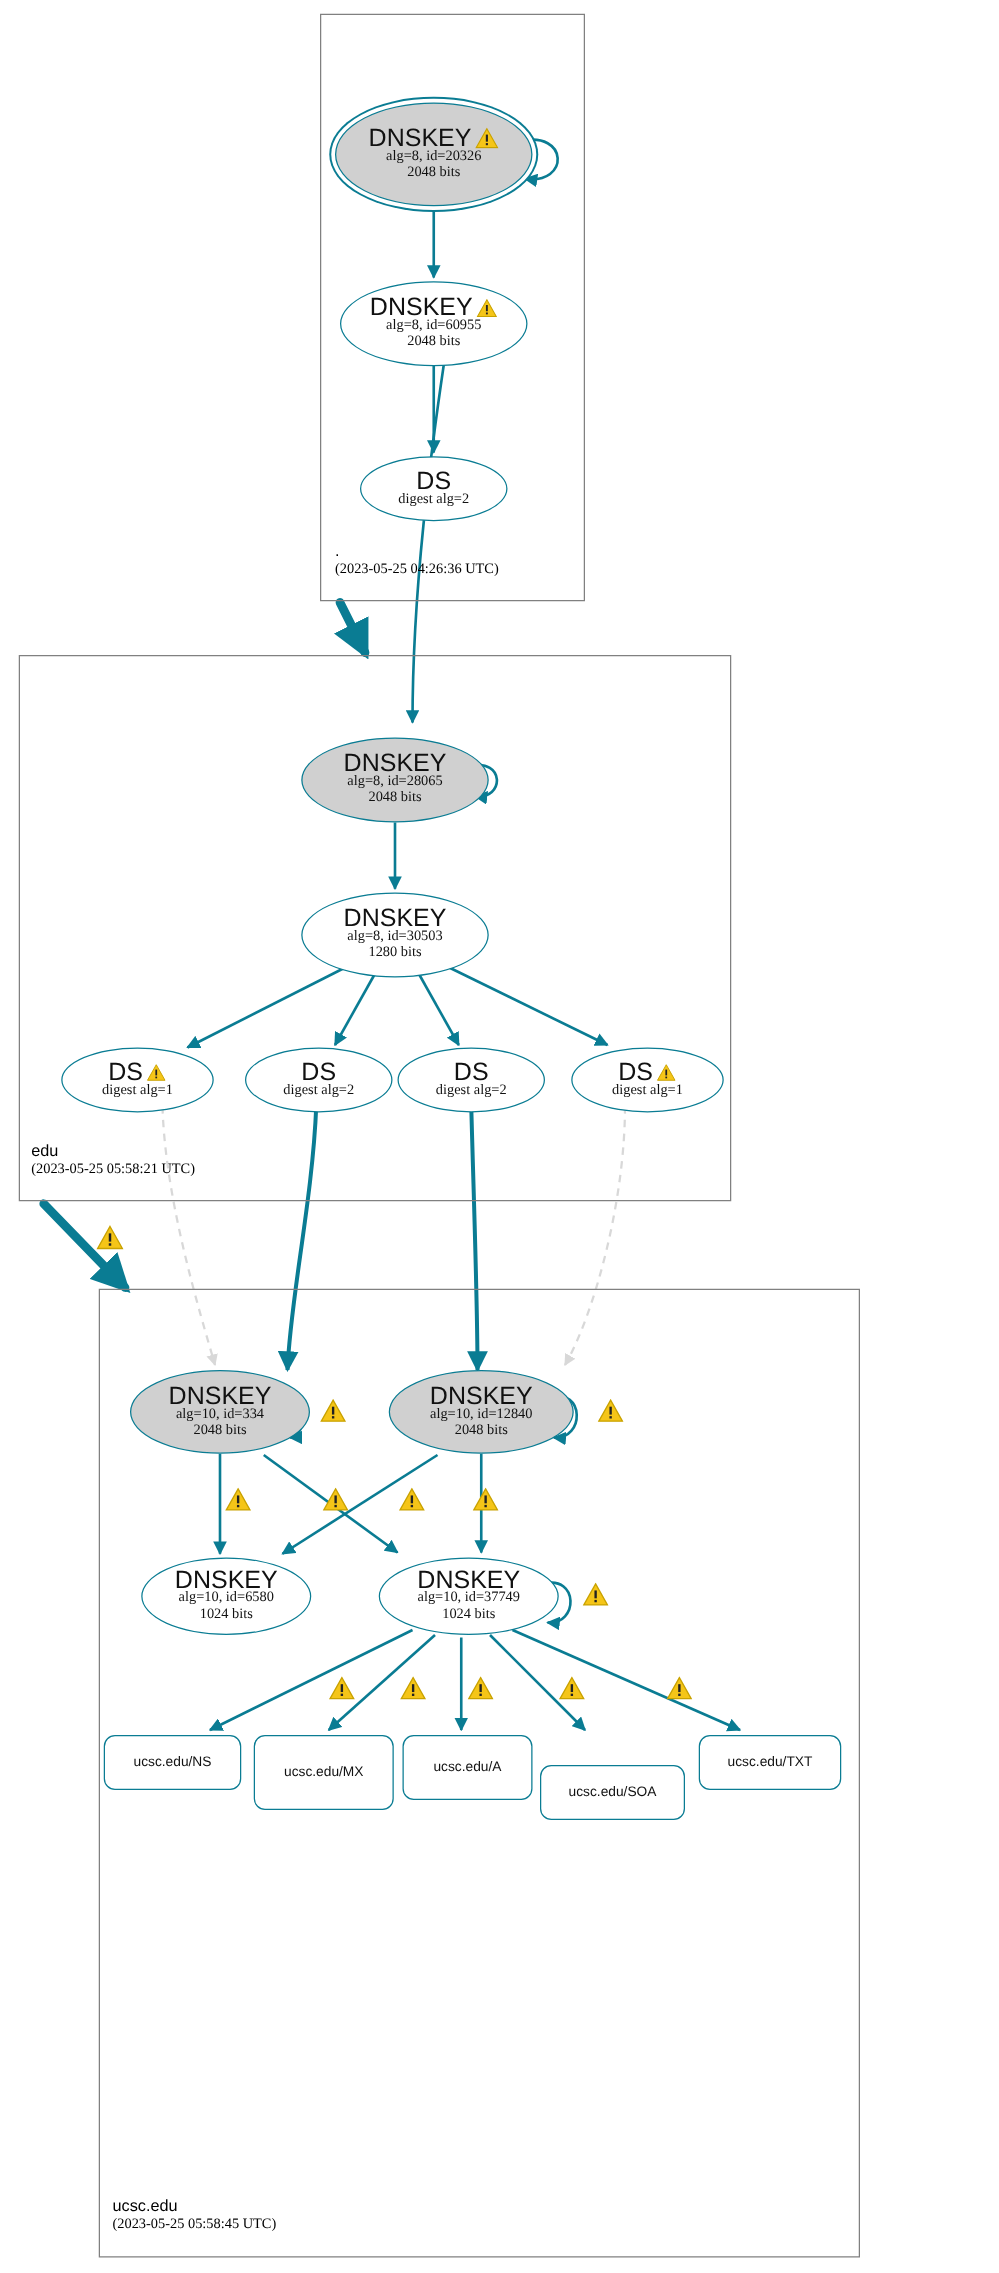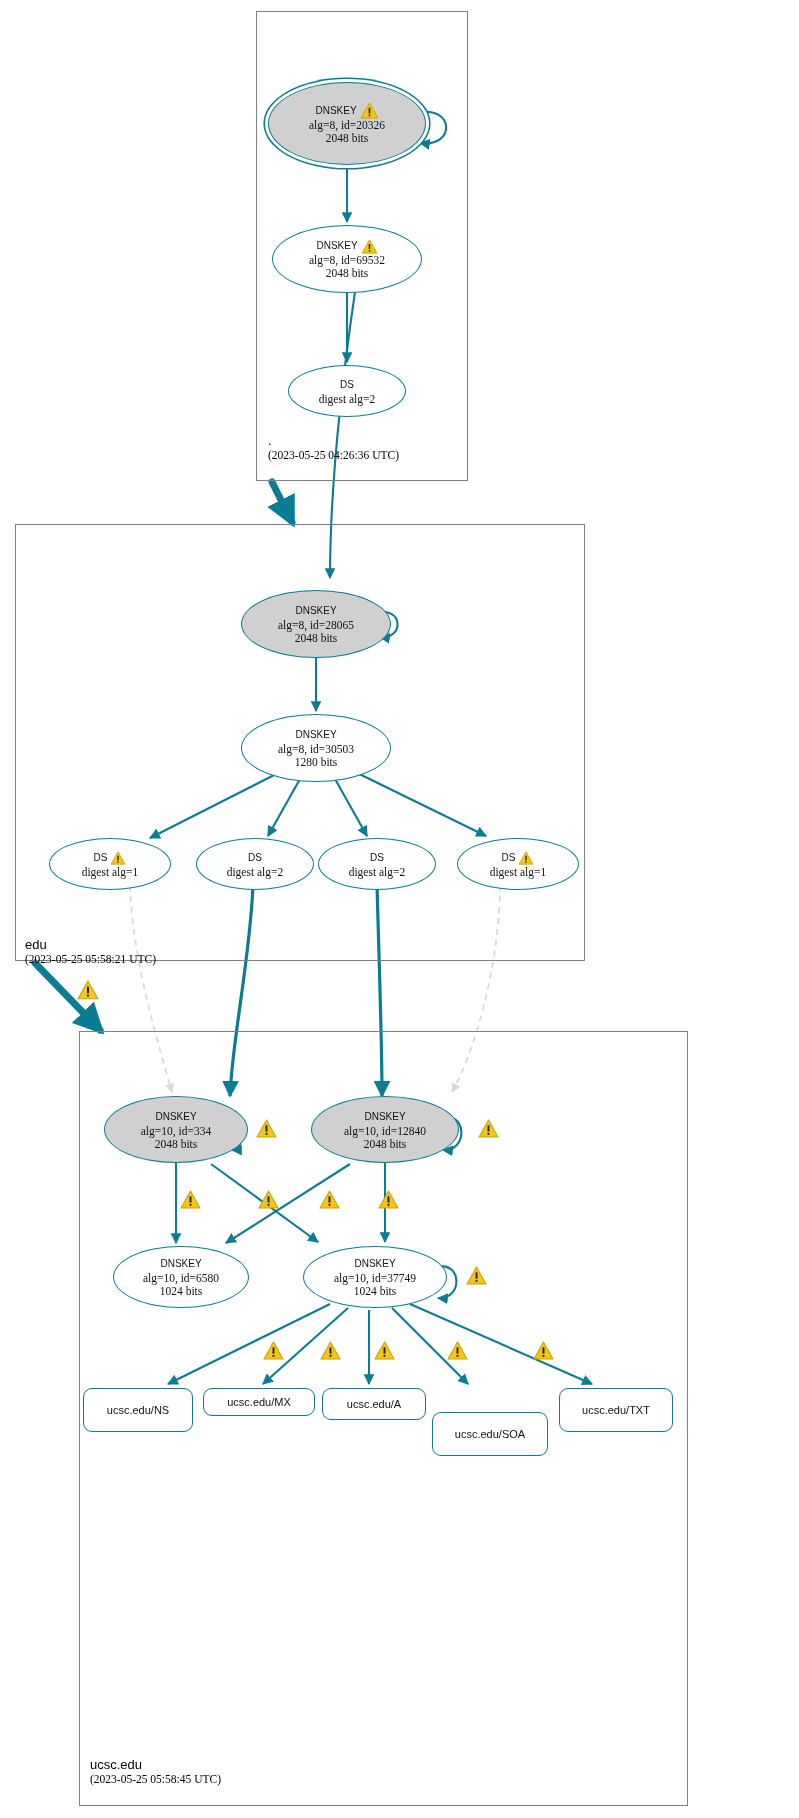--- a/index.html
+++ b/index.html
@@ -14,21 +14,21 @@
   .zone-name{font-size:13px;line-height:15px;}
   .zone-time{font-size:11.5px;line-height:14px;font-family:"Liberation Serif", serif;}
 
   .node{position:absolute;display:flex;flex-direction:column;align-items:center;
         justify-content:center;box-sizing:border-box;text-align:center;}
   .ellipse{border:1.6px solid #0a7c93;border-radius:50%;background:#ffffff;}
   .ellipse.grey{background:#d0d0d0;}
   .ellipse.dblring{box-shadow:0 0 0 3px #ffffff, 0 0 0 4.6px #0a7c93;}
   .rrset{border:1.6px solid #0a7c93;border-radius:9px;background:#ffffff;}
 
-  .n-title{font-size:10px;line-height:16px;color:#111;font-family:"Liberation Sans", sans-serif;white-space:nowrap;}
+  .n-title{font-size:20px;line-height:16px;color:#111;font-family:"Liberation Sans", sans-serif;white-space:nowrap;}
   .n-sub{font-size:11.5px;line-height:13px;color:#111;font-family:Liberation Serif, serif;white-space:nowrap;}
   .n-rr{font-size:11px;line-height:14px;color:#111;font-family:"Liberation Sans", sans-serif;white-space:nowrap;}
 
   .titlerow{display:flex;align-items:center;justify-content:center;gap:3px;}
 
   .warn{display:inline-block;position:relative;}
   .warn svg{display:block;}
   .warn-free{position:absolute;}
 </style>
 </head>
@@ -103,21 +103,21 @@
   </svg>
 
   <div class="zone-box" style="left:256px;top:11px;width:212px;height:470px;"></div>
   <div class="zone-box" style="left:15px;top:524px;width:570px;height:437px;"></div>
   <div class="zone-box" style="left:79px;top:1031px;width:609px;height:775px;"></div>
 
   <div class="zone-label" style="left:268px;top:433px;">
     <div class="zone-name">.</div>
     <div class="zone-time">(2023-05-25 04:26:36 UTC)</div>
   </div>
-  <div class="zone-label" style="left:25px;top:913px;margin-top:24px;">
+  <div class="zone-label" style="left:25px;top:913px;">
     <div class="zone-name">edu</div>
     <div class="zone-time">(2023-05-25 05:58:21 UTC)</div>
   </div>
   <div class="zone-label" style="left:90px;top:1757px;">
     <div class="zone-name">ucsc.edu</div>
     <div class="zone-time">(2023-05-25 05:58:45 UTC)</div>
   </div>
 
   <div class="node ellipse grey dblring" style="left:268px;top:82px;width:158px;height:83px;">
     <div class="titlerow">
@@ -138,21 +138,21 @@
     <div class="titlerow">
       <span class="n-title">DNSKEY</span>
       <span class="warn">
         <svg width="17" height="15" viewBox="0 0 20 18">
             <path d="M10 1 L19 17 H1 Z" fill="#f5c518" stroke="#c9a200" stroke-width="1"></path>
             <rect x="9.1" y="6" width="1.8" height="6" fill="#222"></rect>
             <rect x="9.1" y="13.2" width="1.8" height="1.8" fill="#222"></rect>
           </svg>
       </span>
     </div>
-    <div class="n-sub">alg=8, id=69532</div>
+    <div class="n-sub">alg=8, id=60955</div>
     <div class="n-sub">2048 bits</div>
   </div>
 
   <div class="node ellipse" style="left:288px;top:365px;width:118px;height:52px;">
     <div class="n-title">DS</div>
     <div class="n-sub">digest alg=2</div>
   </div>
 
   <div class="node ellipse grey" style="left:241px;top:590px;width:150px;height:68px;">
     <div class="n-title">DNSKEY</div>
@@ -224,24 +224,24 @@
 
   <div class="node ellipse" style="left:303px;top:1246px;width:144px;height:62px;">
     <div class="n-title">DNSKEY</div>
     <div class="n-sub">alg=10, id=37749</div>
     <div class="n-sub">1024 bits</div>
   </div>
 
   <div class="node rrset" style="left:83px;top:1388px;width:110px;height:44px;">
     <div class="n-rr">ucsc.edu/NS</div>
   </div>
-  <div class="node rrset" style="left:203px;top:1388px;width:112px;height:28px;">
+  <div class="node rrset" style="left:203px;top:1388px;width:112px;height:60px;">
     <div class="n-rr">ucsc.edu/MX</div>
   </div>
-  <div class="node rrset" style="left:322px;top:1388px;width:104px;height:32px;">
+  <div class="node rrset" style="left:322px;top:1388px;width:104px;height:52px;">
     <div class="n-rr">ucsc.edu/A</div>
   </div>
   <div class="node rrset" style="left:432px;top:1388px;width:116px;height:44px;margin-top:24px;">
     <div class="n-rr">ucsc.edu/SOA</div>
   </div>
   <div class="node rrset" style="left:559px;top:1388px;width:114px;height:44px;">
     <div class="n-rr">ucsc.edu/TXT</div>
   </div>
 
   <span class="warn warn-free" style="left:77px;top:980px;">

